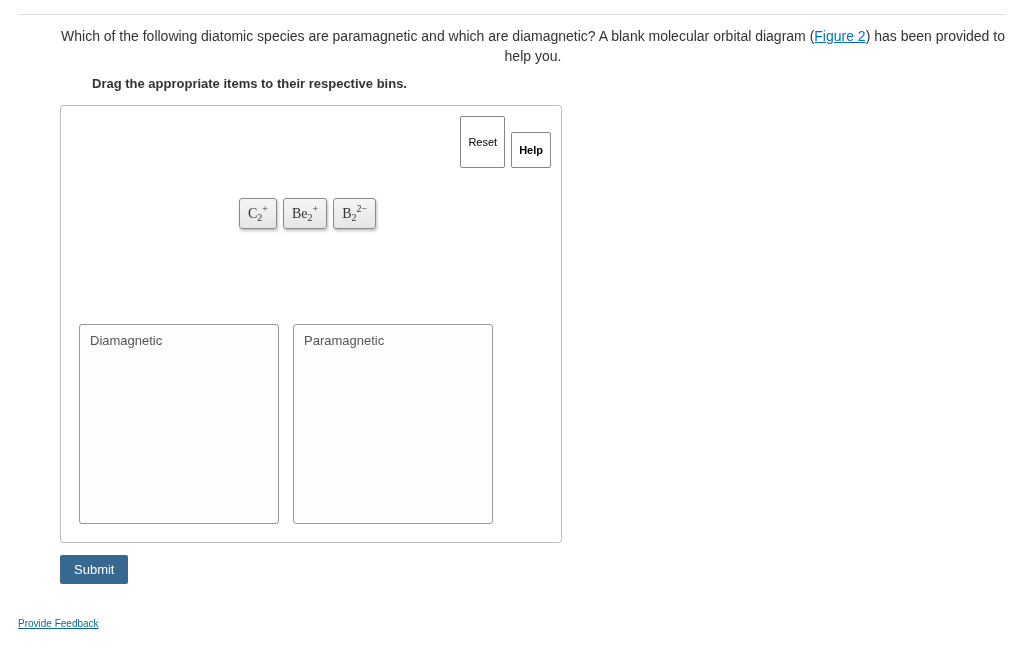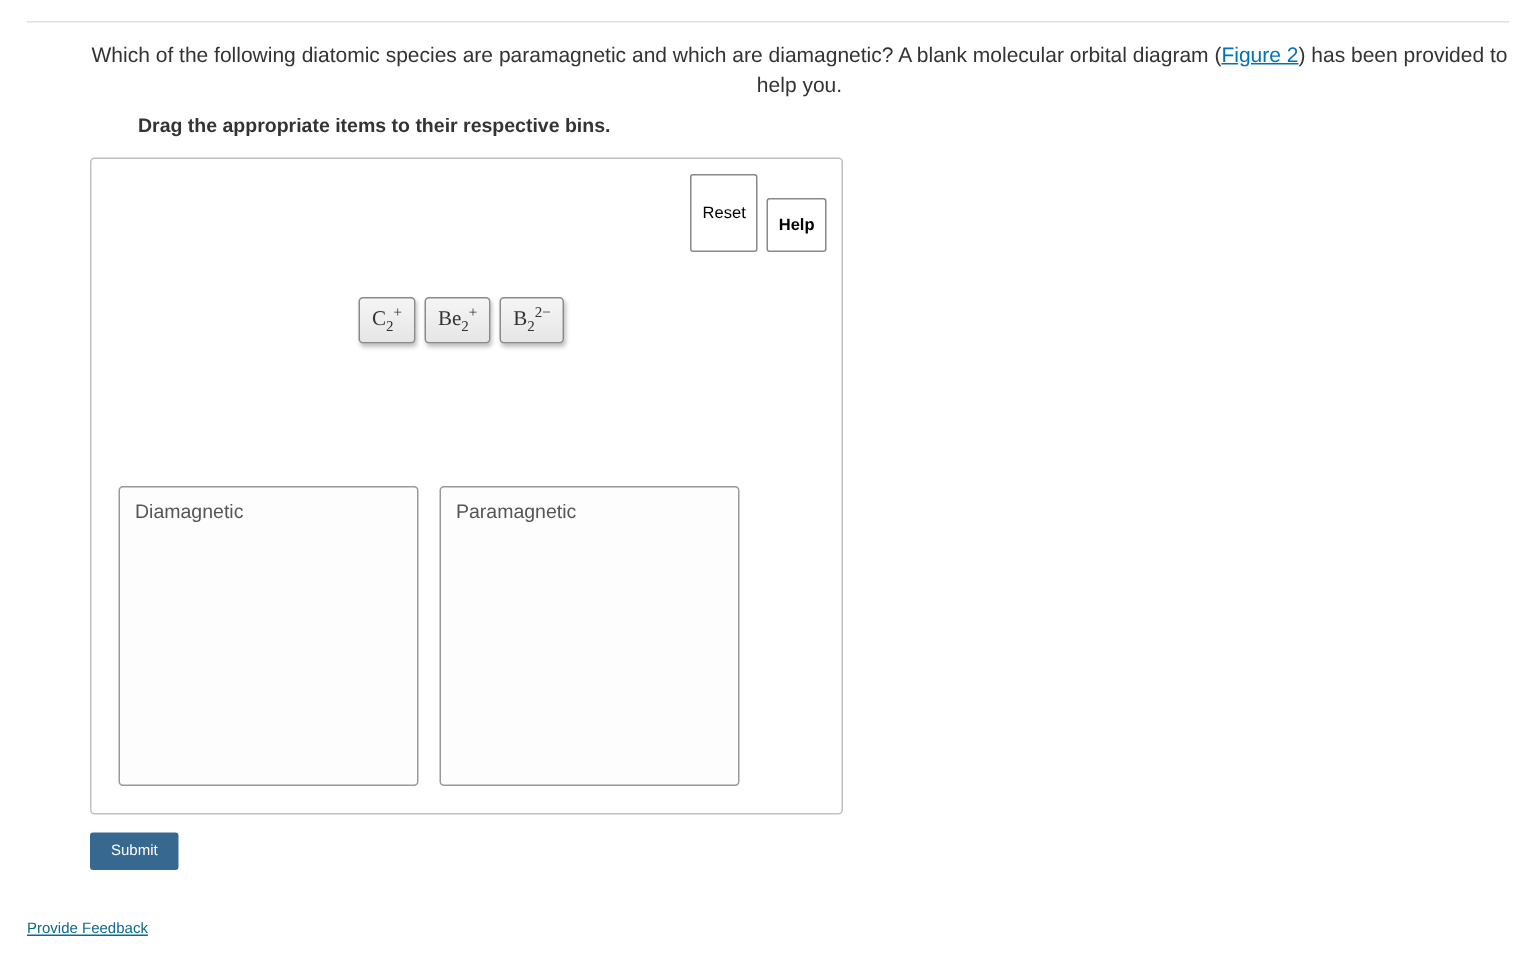--- a/index.html
+++ b/index.html
@@ -125,21 +125,21 @@
     }
     .bin-label {
       font-size: 13px;
       color: #555;
     }
     .submit-btn {
       background: #37688f;
       color: #fff;
       border: none;
       padding: 7px 14px;
-      font-size: 10px;
+      font-size: 13px;
       border-radius: 2px;
       cursor: pointer;
       font-family: inherit;
     }
     .bottom-bar {
       margin-top: 34px;
       display: flex;
       align-items: center;
       gap: 42px;
     }

